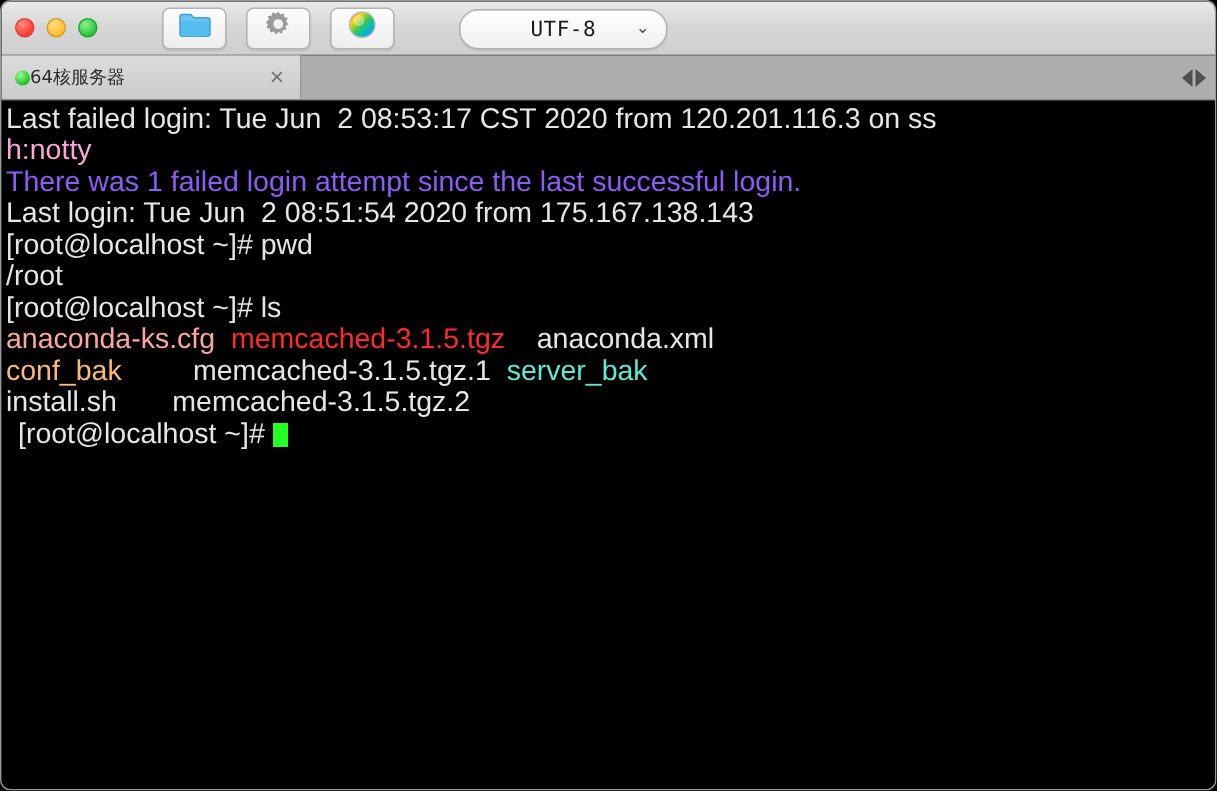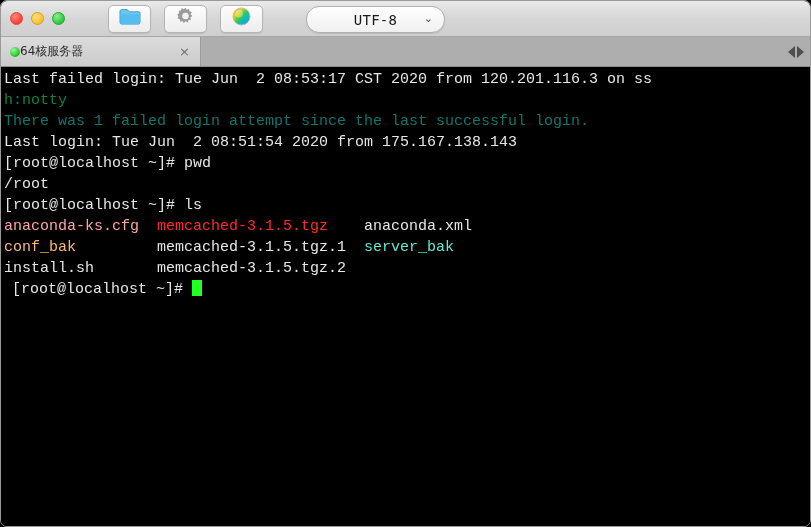--- a/index.html
+++ b/index.html
@@ -166,22 +166,22 @@
   
   .terminal {
     position: relative;
     background: #000000;
     height: 460px;
     padding: 2px 0 0 3px;
     box-sizing: border-box;
     overflow: hidden;
   }
   .term-line {
-    font-family: Liberation Mono, monospace;
-    font-size: 15px;
+    font-family: Liberation Sans, sans-serif;
+    font-size: 19px;
     line-height: 21px;
     color: #e6e6e6;
     white-space: pre;
     letter-spacing: 0px;
   }
   .seg { white-space: pre; }
   .cursor {
     display: inline-block;
     width: 10px;
     height: 16px;
@@ -255,22 +255,22 @@
       <span class="tab-close">×</span>
     </div>
     <div class="tab-nav">
       <span class="navarrow left"></span>
       <span class="navarrow right"></span>
     </div>
   </div>
 
   <div class="terminal" id="terminal">
       <div class="term-line"><span class="seg" style="color: rgb(230, 230, 230);">Last failed login: Tue Jun  2 08:53:17 CST 2020 from 120.201.116.3 on ss</span></div>
-      <div class="term-line"><span class="seg" style="color: #15803d; margin-top: 48px;">h:notty</span></div>
-      <div class="term-line"><span class="seg" style="color: #0f766e;">There was 1 failed login attempt since the last successful login.</span></div>
+      <div class="term-line"><span class="seg" style="color: #f9a8d4; margin-top: 48px;">h:notty</span></div>
+      <div class="term-line"><span class="seg" style="color: #8b5cf6;">There was 1 failed login attempt since the last successful login.</span></div>
       <div class="term-line"><span class="seg" style="color: rgb(230, 230, 230); margin-top: 28px;">Last login: Tue Jun  2 08:51:54 2020 from 175.167.138.143</span></div>
       <div class="term-line"><span class="seg" style="color: rgb(230, 230, 230);">[root@localhost ~]# pwd</span></div>
       <div class="term-line"><span class="seg" style="color: rgb(230, 230, 230);">/root</span></div>
       <div class="term-line"><span class="seg" style="color: rgb(230, 230, 230);">[root@localhost ~]# ls</span></div>
       <div class="term-line"><span class="seg" style="color: #fca5a5;">anaconda-ks.cfg  </span><span class="seg" style="color: rgb(255, 43, 43);">memcached-3.1.5.tgz</span><span class="seg" style="color: rgb(230, 230, 230);">    anaconda.xml</span></div>
       <div class="term-line"><span class="seg" style="color: #fdba74;">conf_bak</span><span class="seg" style="color: rgb(230, 230, 230);">         memcached-3.1.5.tgz.1  </span><span class="seg" style="color: #5eead4; text-align: center;">server_bak</span></div>
       <div class="term-line"><span class="seg" style="color: rgb(230, 230, 230);">install.sh       memcached-3.1.5.tgz.2</span></div>
       <div class="term-line"><span class="seg" style="color: rgb(230, 230, 230); margin-left: 8px;">[root@localhost ~]# </span><span class="cursor" style="background: rgb(34, 255, 34);"></span></div>
     </div>
 

